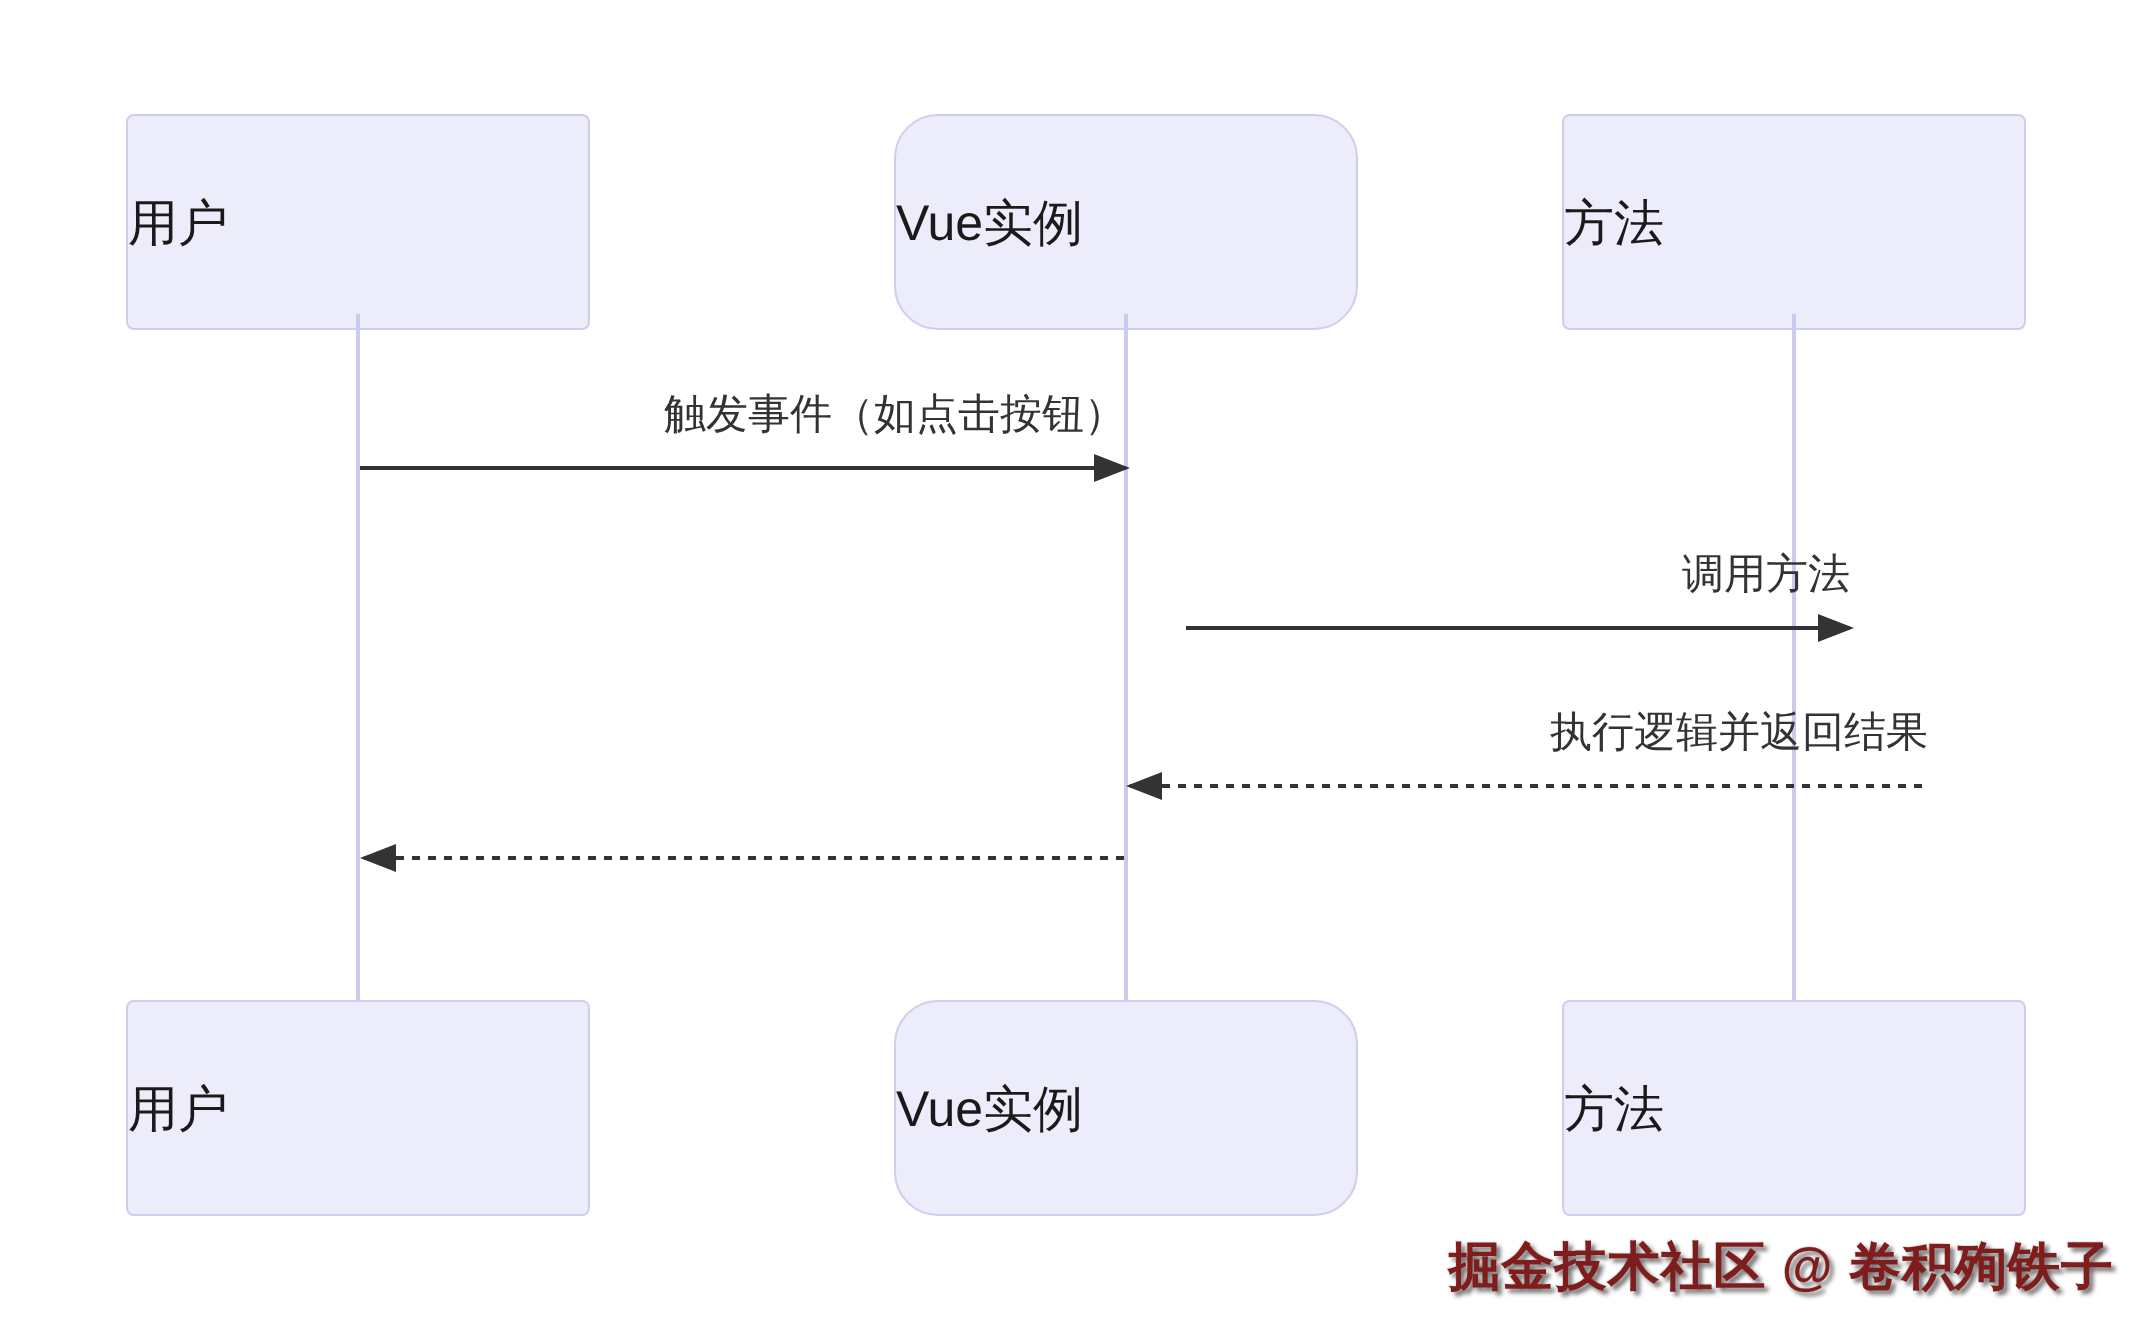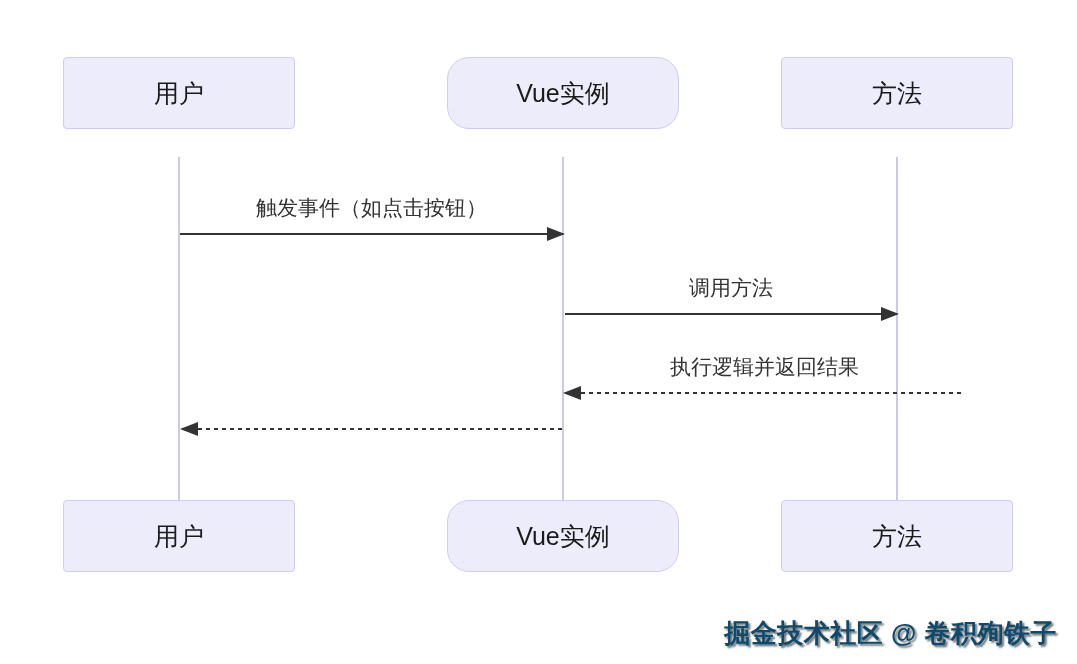--- a/index.html
+++ b/index.html
@@ -12,27 +12,27 @@
     position: relative;
     width: 1077px;
     height: 664px;
     background: #ffffff;
     overflow: hidden;
   }
   
   .actor-box {
     position: absolute;
     width: 232px;
-    height: 72px;
+    height: 108px;
     background: #ececfb;
     border: 1.5px solid #cfcdee;
     border-radius: 4px;
     display: flex;
     align-items: center;
-    justify-content: center;
+    justify-content: flex-start;
     box-sizing: border-box;
   }
   .actor-box .actor-label {
     font-size: 25px;
     color: #1a1a1a;
     white-space: nowrap;
   }
   .row-top    { top: 57px; }
   .row-bottom { top: 500px; }
   .col-user   { left: 63px; }
@@ -45,21 +45,21 @@
     width: 2px;
     height: 343px;
     background: #cccaec;
   }
   .lifeline-user   { left: 178px; }
   .lifeline-vue    { left: 562px; }
   .lifeline-method { left: 896px; }
   
   .message {
     position: absolute;
-    text-align: center;
+    text-align: right;
     color: #333333;
     font-size: 21px;
   }
   .msg-label {
     line-height: 30px;
     margin-bottom: 10px;
     white-space: nowrap;
   }
   .msg-line {
     position: relative;
@@ -84,32 +84,32 @@
   }
   .arrowhead.right {
     right: -2px;
     border-left: 18px solid #333333;
   }
   .arrowhead.left {
     left: -2px;
     border-right: 18px solid #333333;
   }
   .msg-1 { top: 193px; left: 180px; width: 383px; }
-  .msg-2 { top: 273px; left: 565px; width: 332px; }
+  .msg-2 { top: 273px; left: 565px; width: 332px; padding-left: 28px; }
   .msg-3 { top: 352px; left: 565px; width: 399px; }
   .msg-4 { top: 428px; left: 182px; width: 381px; }
   
   .watermark {
     position: absolute;
     top: 616px;
     right: 20px;
     font-size: 26px;
     font-weight: 700;
     letter-spacing: 0.5px;
-    color: #0c4a6e;
+    color: #7f1d1d;
     text-shadow: 2px 2px 2px rgba(90, 90, 90, 0.85),
                  -0.5px -0.5px 0 rgba(200, 200, 200, 0.4);
     white-space: nowrap;
   }
 </style>
 </head>
 <body>
 
 <div class="canvas">
 

